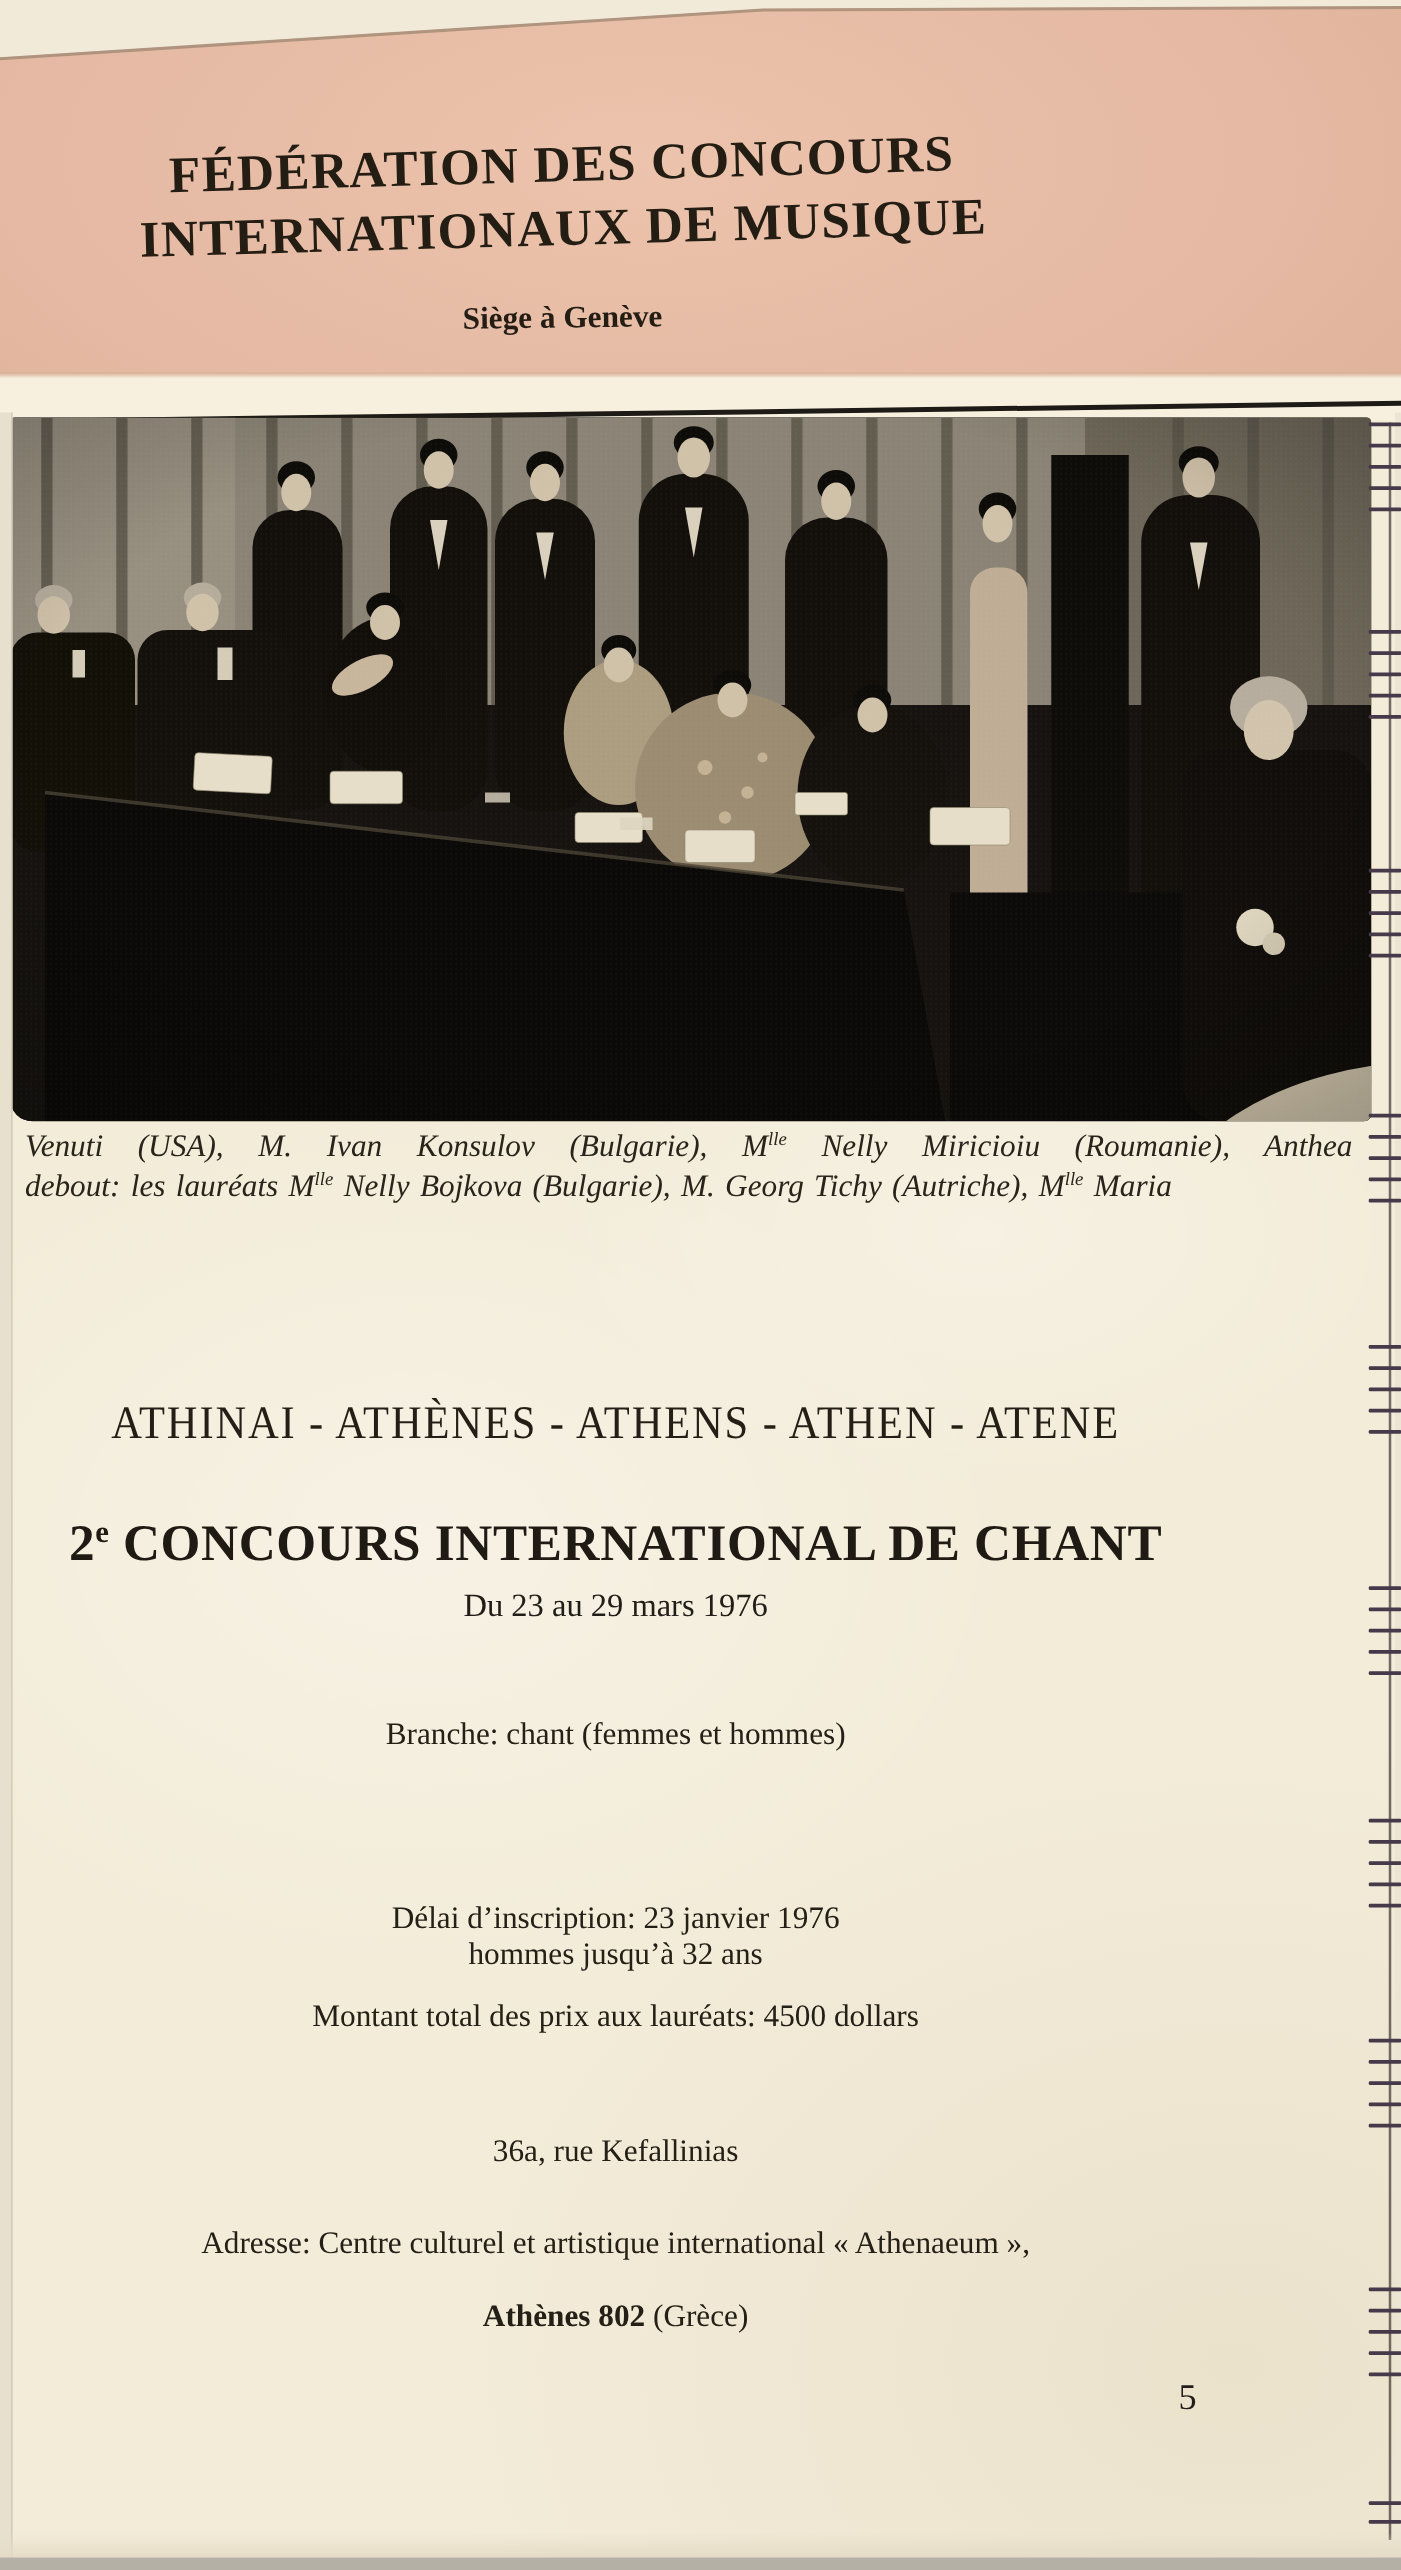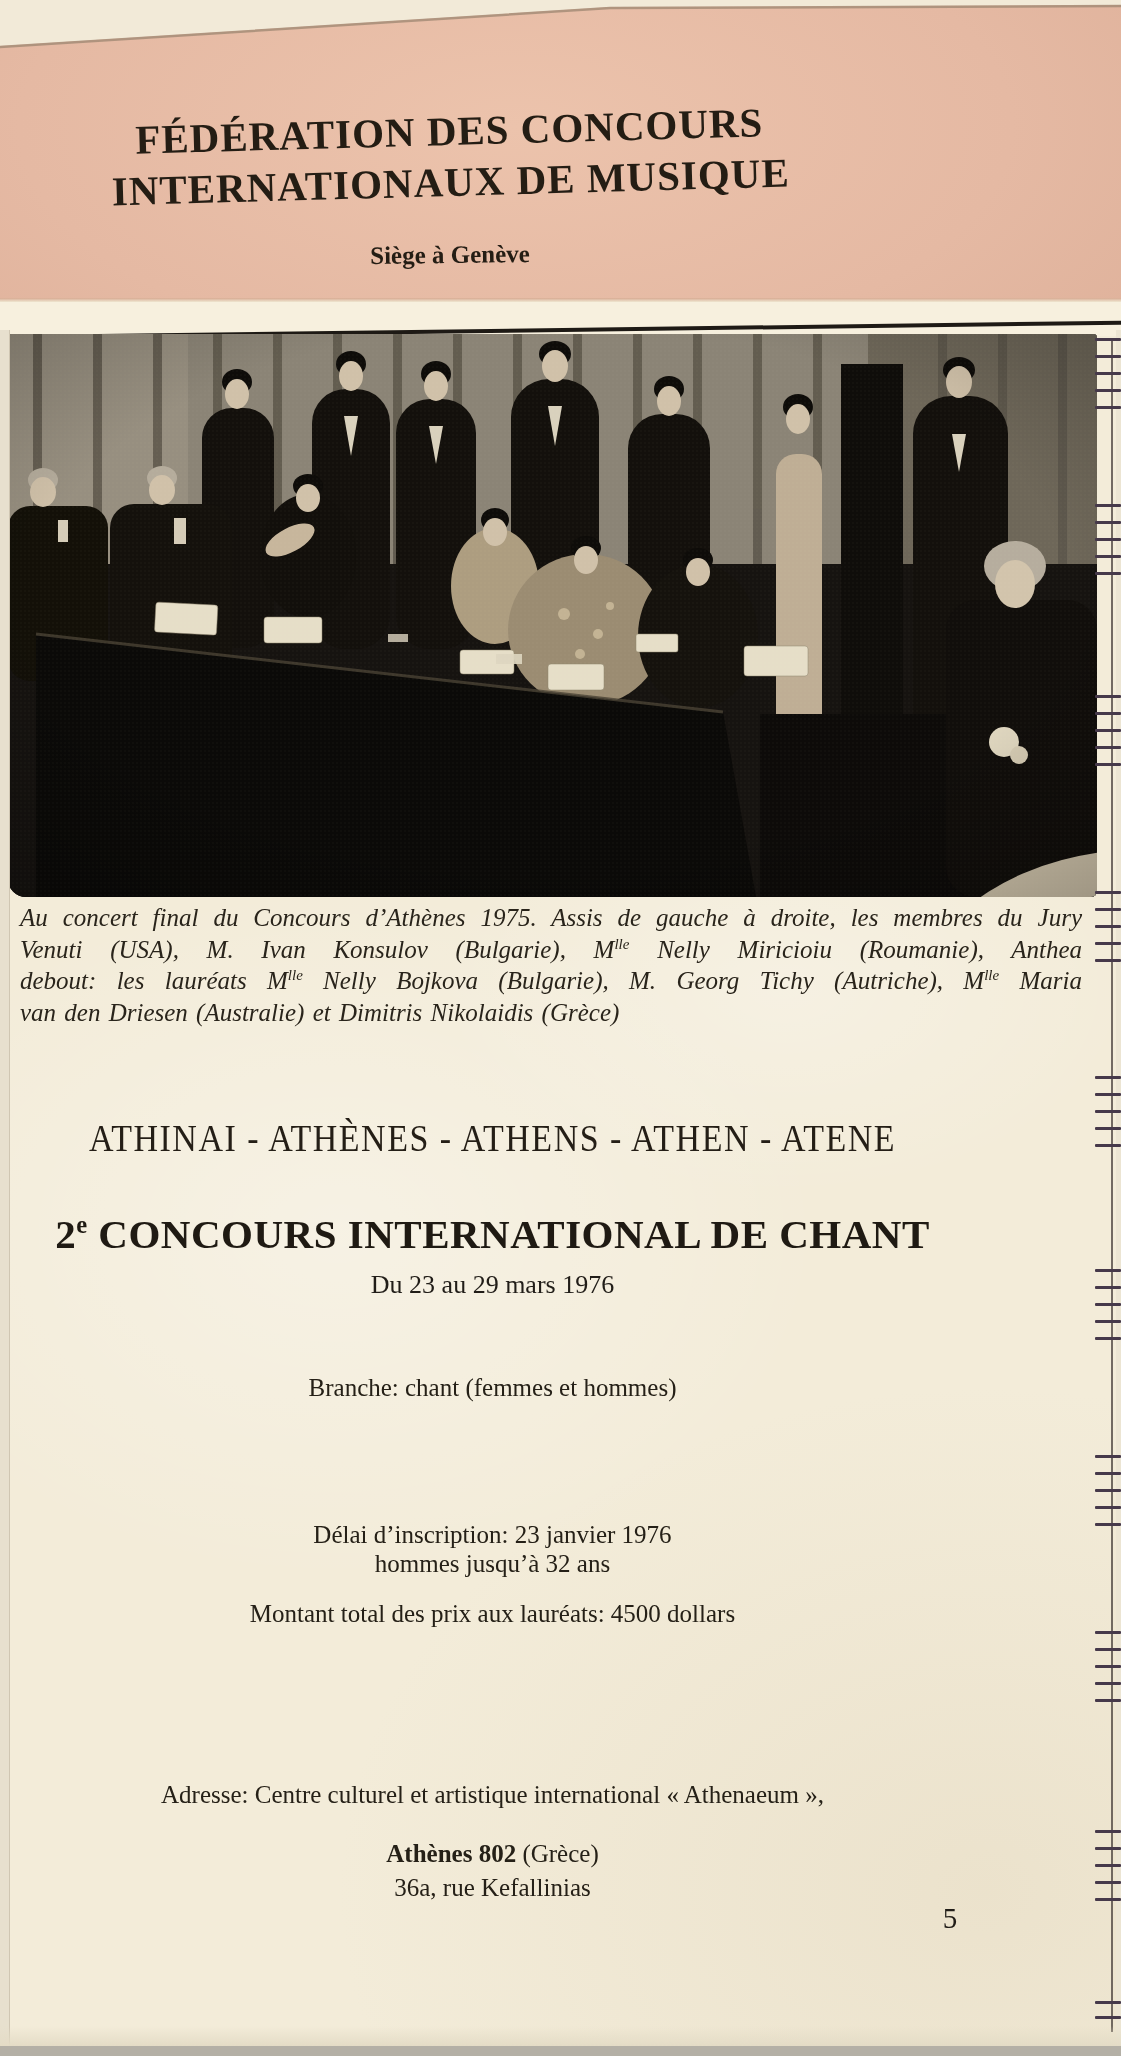--- a/index.html
+++ b/index.html
@@ -48,21 +48,21 @@
   .dates{position:absolute;left:0;top:1270px;width:985px;text-align:center;font-size:26px}
   
   .bodyline{position:absolute;left:0;width:985px;text-align:center;font-size:25px;color:#252017}
   .l-branch{top:1374px}
   .l-age1{top:1437px}
   .l-age2{top:1550px}
   .l-deadline{top:1521px}
   .l-prizes{top:1600px}
   .l-next{top:1686px}
   .l-addr1{top:1781px}
-  .l-addr2{top:1874px}
+  .l-addr2{top:1708px}
   .l-addr3{top:1840px}
   .l-addr3 .b{font-weight:bold}
   .pagenum{position:absolute;left:928px;top:1902px;width:44px;text-align:center;font-size:29px}
   
   .left-strip{position:absolute;left:0;top:330px;width:9px;height:1726px;
     background:#e7e0ce;border-right:1px solid #cfc6b2}
   .right-edge{position:absolute;left:1116px;top:330px;width:5px;height:1726px;background:#ece5d3}
   .stitch-line{position:absolute;left:1111px;top:338px;width:2px;height:1694px;
     background:#5a524c;opacity:.85}
   .ticks{position:absolute;inset:0;pointer-events:none}
@@ -224,24 +224,22 @@
           <ellipse cx="690" cy="238" rx="12" ry="14"></ellipse>
         </g>
       </g>
       <rect width="1089" height="563" fill="url(#ht)"></rect>
       <rect width="1089" height="563" fill="url(#vg)"></rect>
     </svg>
   </figure>
 
   <div class="caption">
 
-  <div class="cap-line">Au concert final du Concours d’Athènes 1975. Assis de gauche à droite, les membres du Jury</div>
       <div class="cap-line">Venuti (USA), M. Ivan Konsulov (Bulgarie), M<sup>lle</sup> Nelly Miricioiu (Roumanie), Anthea</div>
       <div class="cap-line">debout: les lauréats M<sup>lle</sup> Nelly Bojkova (Bulgarie), M. Georg Tichy (Autriche), M<sup>lle</sup> Maria</div>
-      <div class="cap-line">van den Driesen (Australie) et Dimitris Nikolaidis (Grèce)</div>
     </div>
 
   <div class="cities">ATHINAI - ATHÈNES - ATHENS - ATHEN - ATENE</div>
   <div class="title">2<sup>e</sup> CONCOURS INTERNATIONAL DE CHANT</div>
   <div class="dates">Du 23 au 29 mars 1976</div>
 
   <div class="bodyline l-branch">Branche: chant (femmes et hommes)</div>
   <div class="bodyline l-age2">hommes jusqu’à 32 ans</div>
   <div class="bodyline l-deadline">Délai d’inscription: 23 janvier 1976</div>
   <div class="bodyline l-prizes">Montant total des prix aux lauréats: 4500 dollars</div>

